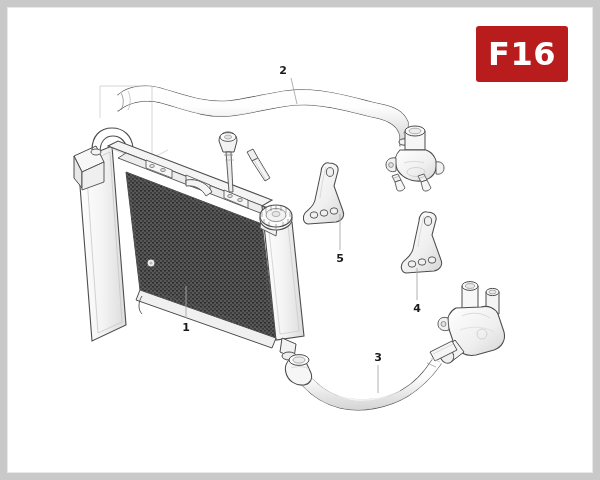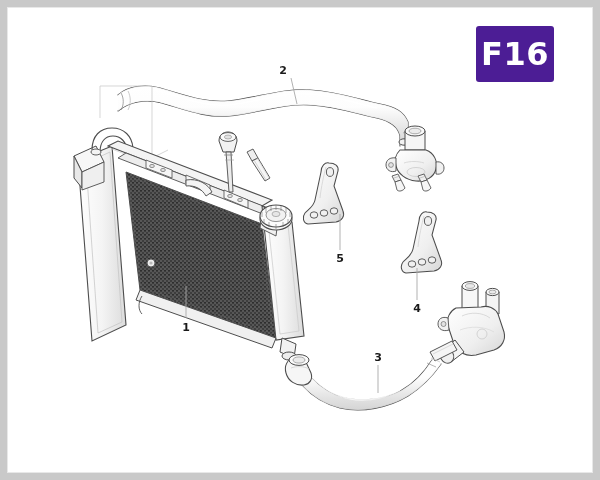--- a/index.html
+++ b/index.html
@@ -337,19 +337,19 @@
       <path d="M340,250 L340,214"></path>
     </g>
   </svg>
 
   <div class="callout" style="left:186px; top:327px;">1</div>
   <div class="callout" style="left:283px; top:70px;">2</div>
   <div class="callout" style="left:378px; top:357px;">3</div>
   <div class="callout" style="left:417px; top:308px;">4</div>
   <div class="callout" style="left:340px; top:258px;">5</div>
 
-  <div class="figure-badge" id="figure-badge" style="left: 476px; top: 26px; width: 78px; height: 56px; background: #4c1d95; color: rgb(255, 255, 255);">
+  <div class="figure-badge" id="figure-badge" style="left: 476px; top: 26px; width: 92px; height: 56px; background: #b91c1c; color: rgb(255, 255, 255);">
     <span style="font-size: 32px;">F16</span>
   </div>
 
   <div class="frame-border" style="border-color: rgb(201, 201, 201);"></div>
   <div class="frame-inner"></div>
 </div>
 
 </body></html>

